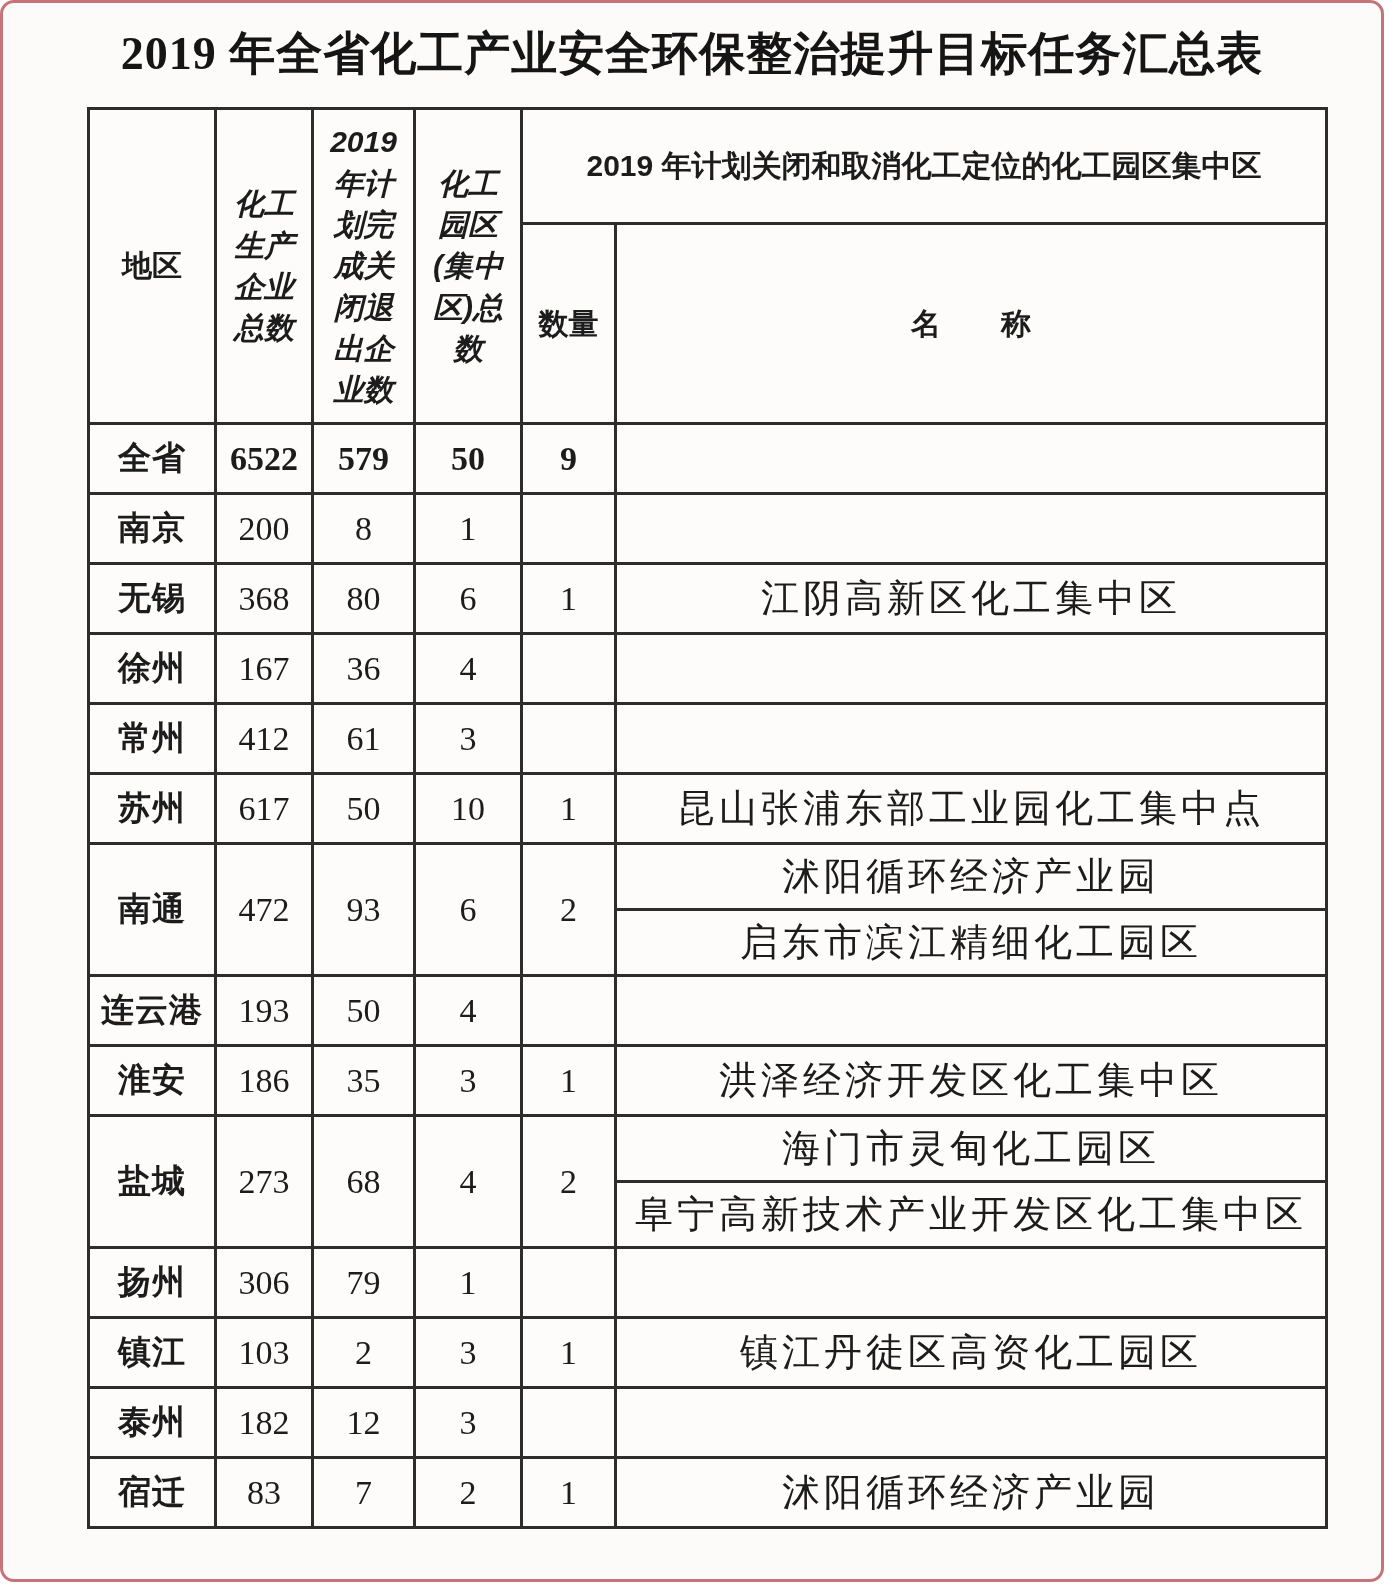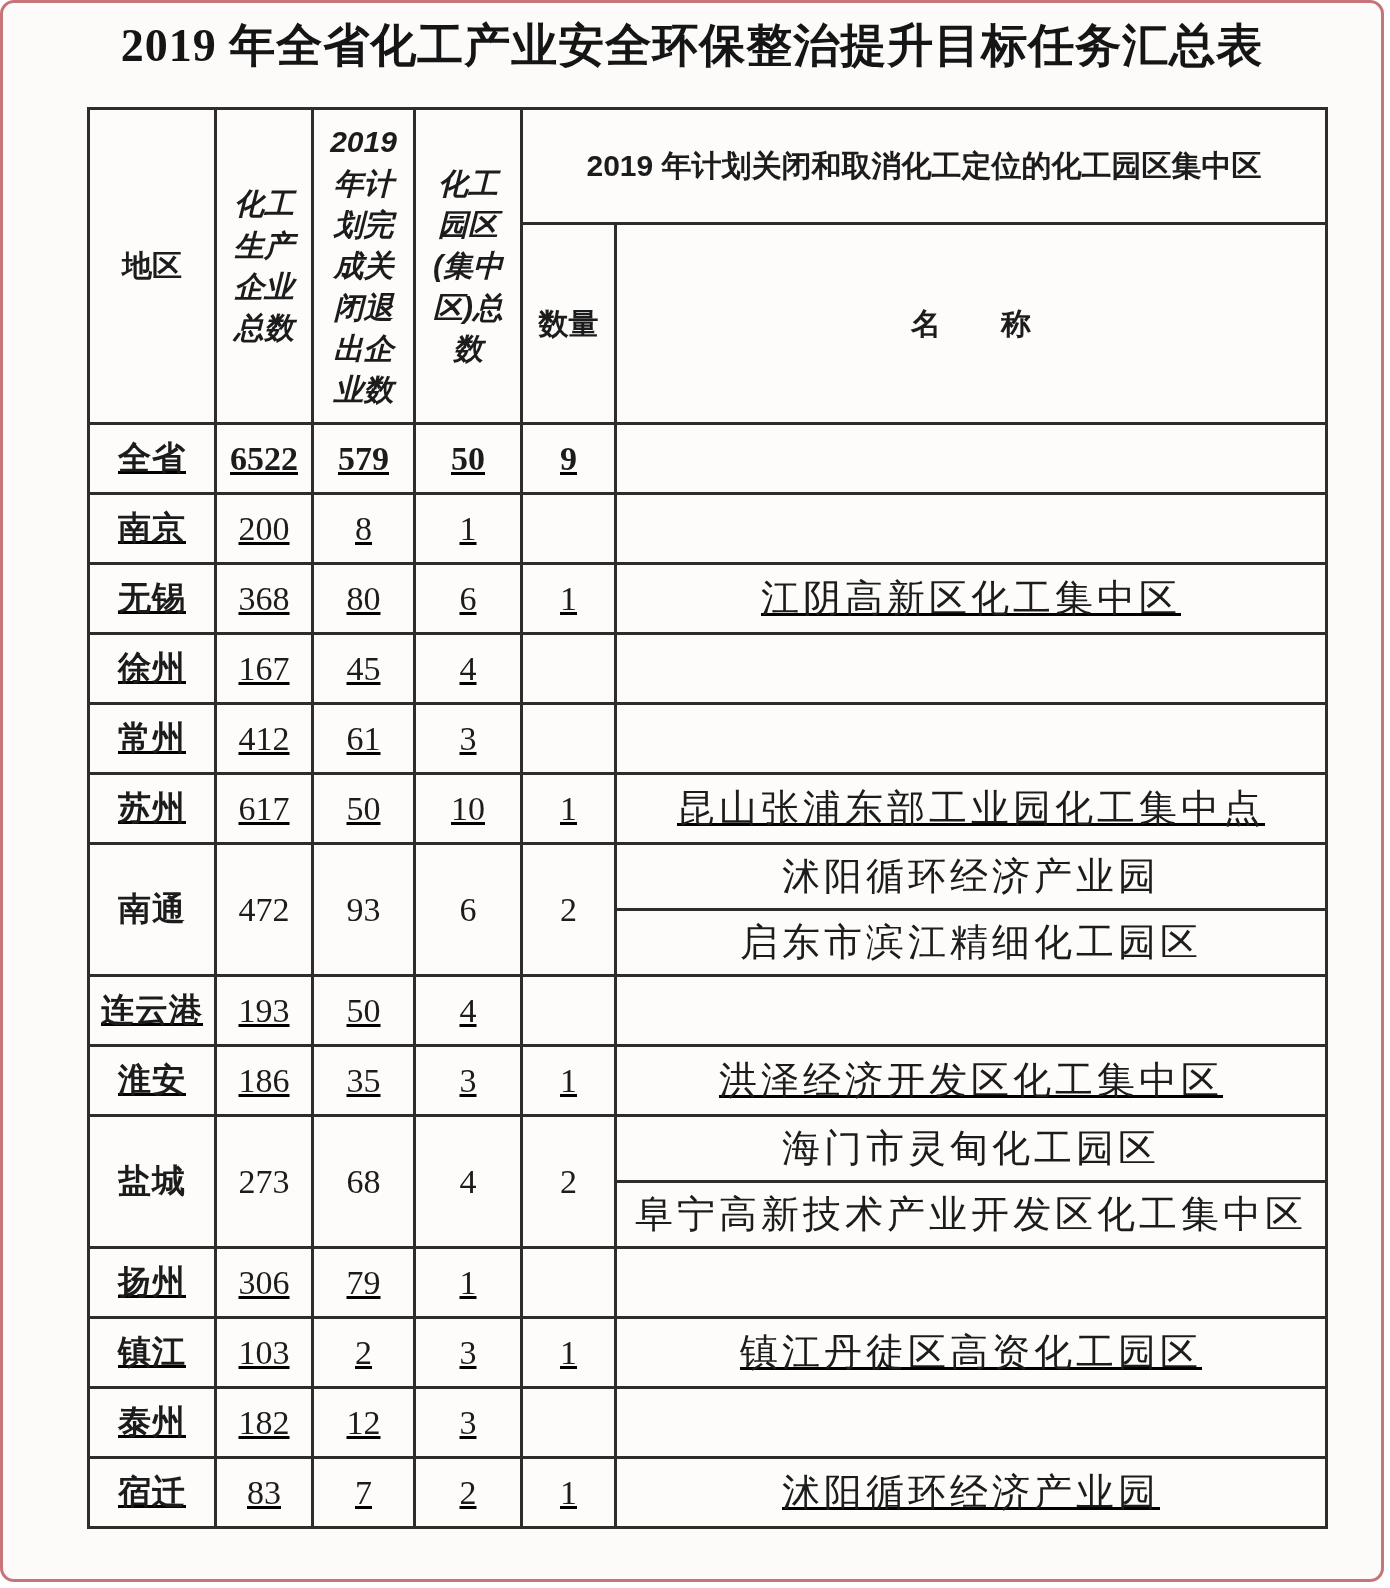--- a/index.html
+++ b/index.html
@@ -12,21 +12,21 @@
     position: relative;
     width: 1384px;
     height: 1582px;
     background: #fcfbfa;
     border: 3px solid #c6737a;
     border-radius: 14px;
     overflow: hidden;
     box-sizing: border-box;
   }
   .doc-title {
-    margin-top: 17px;
+    margin-top: 25px;
     text-align: center;
     font-family: "Liberation Serif", serif;
     font-weight: bold;
     font-size: 46px;
     letter-spacing: 1px;
     color: #151515;
     line-height: 1.15;
   }
   table.summary {
     position: absolute;
@@ -40,21 +40,21 @@
   table.summary td {
     border: 3px solid #2d2d2d;
     text-align: center;
     vertical-align: middle;
     padding: 0 2px;
     overflow: hidden;
     color: #1c1c1c;
   }
   tr.h1 { height: 115px; }
   tr.h2 { height: 200px; }
-  tr.single { height: 70px; text-decoration: underline; }
+  tr.single { height: 70px; }
   tr.half { height: 66px; }
 
   .hdr {
     font-family: "Liberation Sans", sans-serif;
     font-weight: bold;
     font-size: 30px;
     line-height: 1.38;
     color: #191919;
   }
   .prewrap { white-space: pre-line; font-style: italic; }
@@ -143,21 +143,21 @@
       <td class="num">368</td>
       <td class="num">80</td>
       <td class="num">6</td>
       <td class="num">1</td>
       <td class="name">江阴高新区化工集中区</td>
     </tr>
 
     <tr class="single">
       <td class="region">徐州</td>
       <td class="num">167</td>
-      <td class="num">45</td>
+      <td class="num">36</td>
       <td class="num">4</td>
       <td class="num"></td>
       <td class="name"></td>
     </tr>
 
     <tr class="single">
       <td class="region">常州</td>
       <td class="num">412</td>
       <td class="num">61</td>
       <td class="num">3</td>

